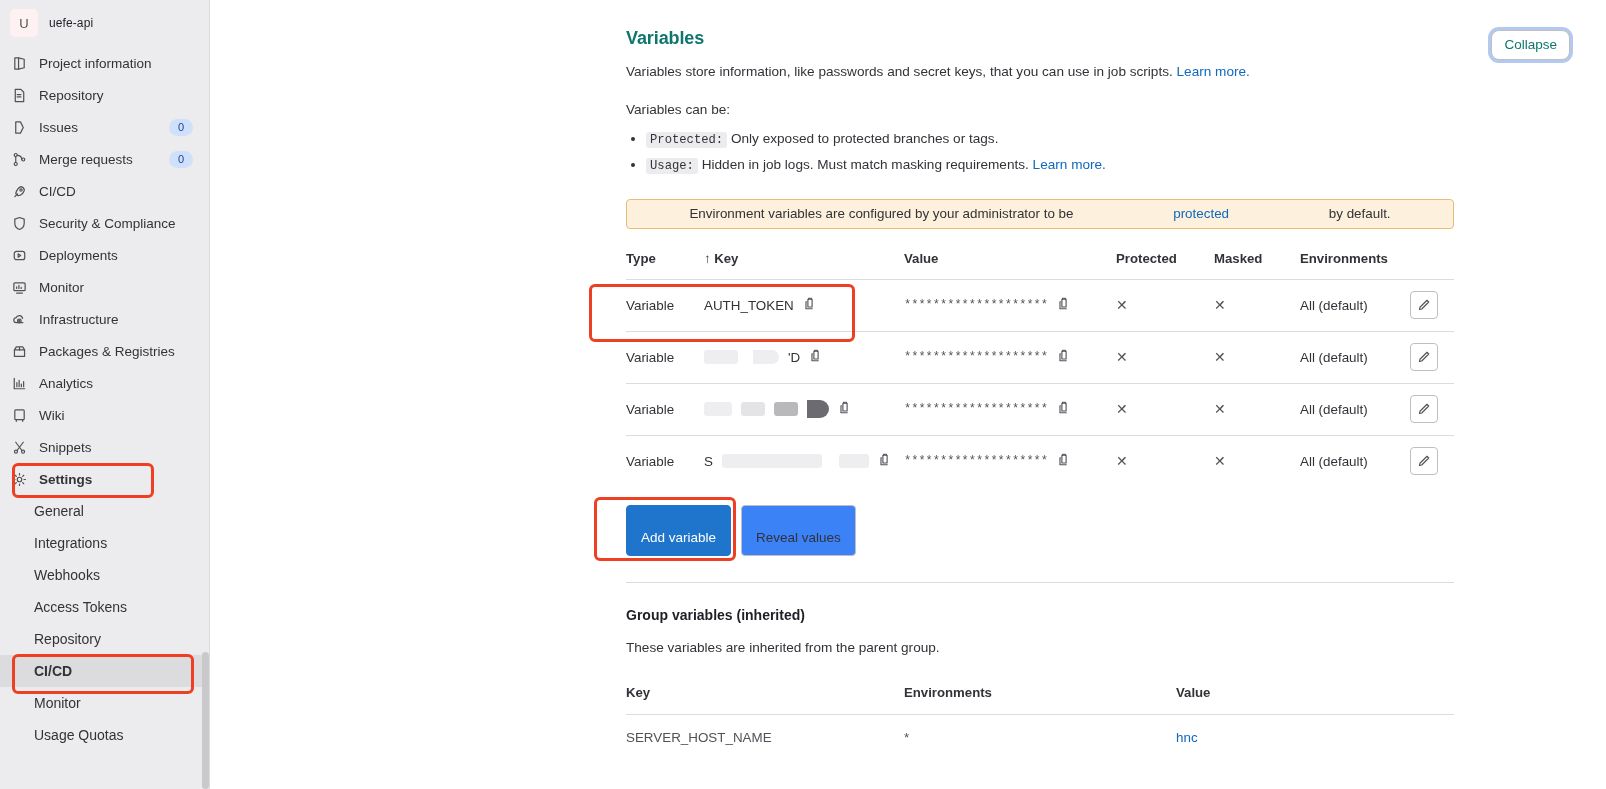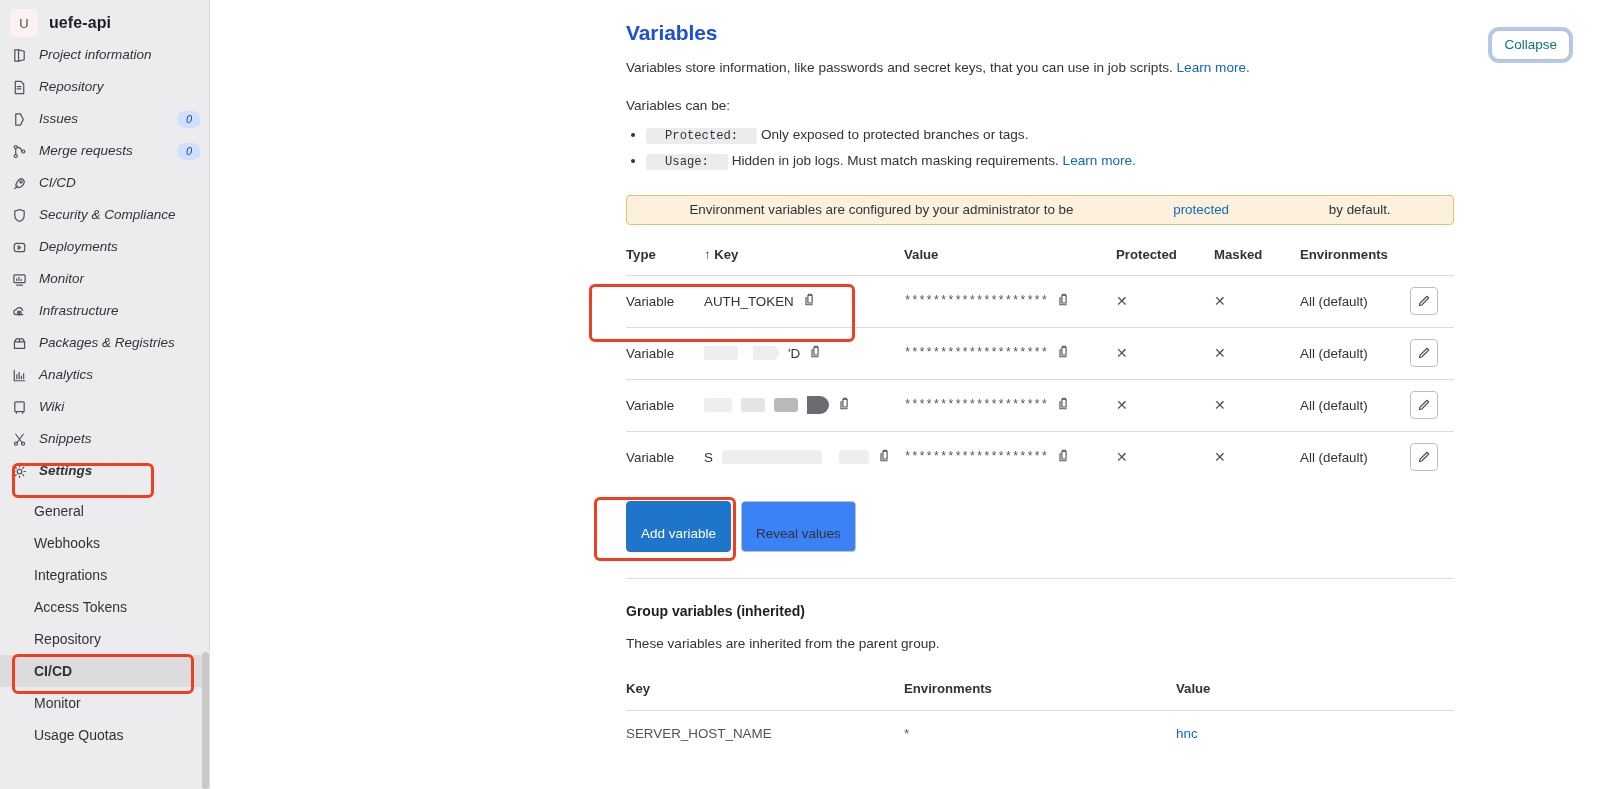--- a/index.html
+++ b/index.html
@@ -24,26 +24,26 @@
     display: flex; align-items: center;
     gap: 11px; padding: 9px 10px 10px 10px;
   }
   .avatar {
     width: 28px; height: 28px; border-radius: 5px;
     background: #fdf1f1; color: #535158;
     font-size: 13px; font-weight: 400;
     display: flex; align-items: center; justify-content: center;
     flex: 0 0 28px;
   }
-  .project-name { font-size: 16px; font-weight: 700; color: #1f1e24; letter-spacing: .1px; }
+  .project-name { font-size: 12px; font-weight: 400; color: #1f1e24; letter-spacing: .1px; }
 
   .nav-item {
-    display: flex; align-items: flex-start;
-    height: 32px; padding: 0 8px 0 11px;
-    gap: 12px; cursor: pointer; position: relative; font-style: italic;
+    display: flex; align-items: center;
+    height: 32px; padding: 0 16px 0 11px;
+    gap: 12px; cursor: pointer; position: relative;
   }
   .nav-item .ico {
     width: 16px; height: 16px; flex: 0 0 16px;
     display: flex; align-items: center; justify-content: center;
     color: #535158;
   }
   .nav-item .ico svg { display: block; }
   .nav-label { font-size: 13.5px; color: #333238; white-space: nowrap; flex: 1; }
   .nav-item.bold .nav-label { font-weight: 700; }
   .badge {
@@ -76,33 +76,33 @@
   .collapse-btn {
     position: absolute; right: 36px; top: 30px;
     font-size: 13.5px; color: #0f766e;
     background: #fff; border: 1px solid #bfbfc3;
     border-radius: 8px; padding: 6px 12px 7px 12px;
     box-shadow: 0 0 0 3px #b3c9f0;
     cursor: pointer;
   }
 
   h1.page-title {
-    font-size: 21px; font-weight: 700; color: #1d4ed8;
-    margin-top: 21px; letter-spacing: -.1px;
+    font-size: 18px; font-weight: 700; color: #0f766e;
+    margin-top: 28px; letter-spacing: -.1px;
   }
   p.lede { font-size: 13.6px; color: #333238; margin-top: 13px; line-height: 1.45; }
   p.sub  { font-size: 13.6px; color: #333238; margin-top: 20px; }
   a.link { color: #1068bf; text-decoration: none; }
 
   ul.bullets { margin: 11px 0 0 20px; }
   ul.bullets li { font-size: 13.6px; color: #333238; line-height: 22px; margin-top: 3px; }
   code.tag {
     font-family: "Liberation Mono", monospace;
     font-size: 12.2px; background: #ececef; color: #333238;
-    padding: 1px 19px; border-radius: 3px;
+    padding: 1px 4px; border-radius: 3px;
   }
 
   .alert {
     margin-top: 22px; background: #fdf1dd; border: 1px solid #e9be74;
     border-radius: 4px; height: 30px;
     display: flex; align-items: center; justify-content: center;
     font-size: 13.4px; color: #333238; width: 828px; gap: 48px;
   }
 
   
@@ -314,22 +314,22 @@
             <svg width="15" height="15" viewBox="0 0 16 16" fill="none" stroke="currentColor" stroke-width="1.3" stroke-linecap="round" stroke-linejoin="round">
               <circle cx="8" cy="8" r="2.4"></circle>
               <path d="M8 1.6v1.6M8 12.8v1.6M1.6 8h1.6M12.8 8h1.6M3.5 3.5l1.1 1.1M11.4 11.4l1.1 1.1M12.5 3.5l-1.1 1.1M4.6 11.4l-1.1 1.1"></path>
             </svg>
           </span>
           <span class="nav-label">Settings</span>
         </div>
       </div>
     <div id="sub-list">
         <div class="sub-item">General</div>
+        <div class="sub-item">Integrations</div>
         <div class="sub-item">Webhooks</div>
-        <div class="sub-item">Integrations</div>
         <div class="sub-item">Access Tokens</div>
         <div class="sub-item">Repository</div>
         <div class="sub-item active">CI/CD</div>
         <div class="sub-item">Monitor</div>
         <div class="sub-item">Usage Quotas</div>
       </div>
 
     <div class="sb-scroll"></div>
   </nav>
 

